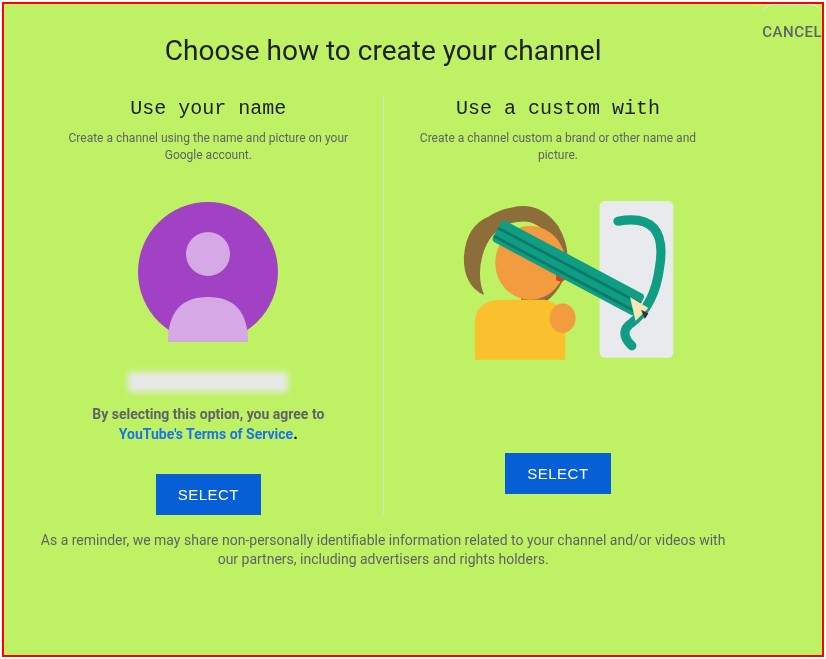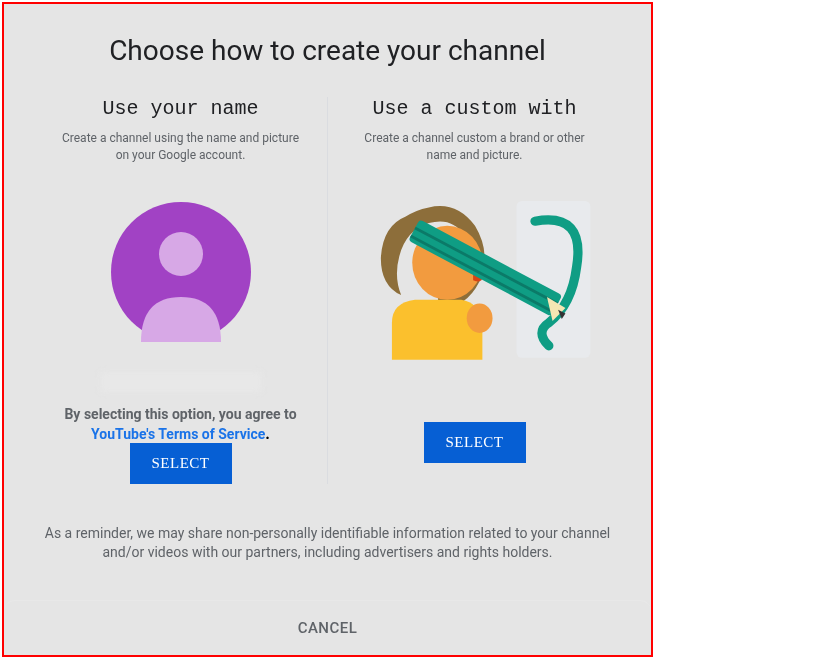--- a/index.html
+++ b/index.html
@@ -8,27 +8,27 @@
       padding: 0;
     }
     body {
       font-family: Roboto, Arial, sans-serif;
       background: #fff;
       width: 826px;
       height: 659px;
       overflow: hidden;
     }
     .dialog {
-      width: 651px;
+      width: 822px;
       height: 655px;
       margin: 2px;
       border: 2px solid #ff0000;
-      background: #e5e5e5;
-      display: flex;
-      flex-direction: column;
+      background: #bef264;
+      display: flex;
+      flex-direction: row;
     }
     .content {
       flex: 1;
       display: flex;
       flex-direction: column;
       align-items: center;
       padding: 20px 30px 0 30px;
     }
     .main-title {
       font-size: 28px;
@@ -104,27 +104,28 @@
     }
     .select-btn {
       background: #065fd4;
       color: #fff;
       border: none;
       font-size: 15px;
       font-weight: 500;
       letter-spacing: 0.5px;
       padding: 12px 22px;
       cursor: pointer;
-      font-family: Liberation Serif, serif;
+      font-family: Liberation Sans, sans-serif;
+      margin-top: 31px;
     }
     .footer-note {
       font-size: 14px;
       color: #5f6368;
       text-align: center;
-      margin-top: 40px;
+      margin-top: 16px;
       max-width: 720px;
       line-height: 1.4;
     }
     .cancel-bar {
       border-top: 1px solid #e8e8e8;
       height: 55px;
       display: flex;
       align-items: center;
       justify-content: center;
       border-radius: 11px;

